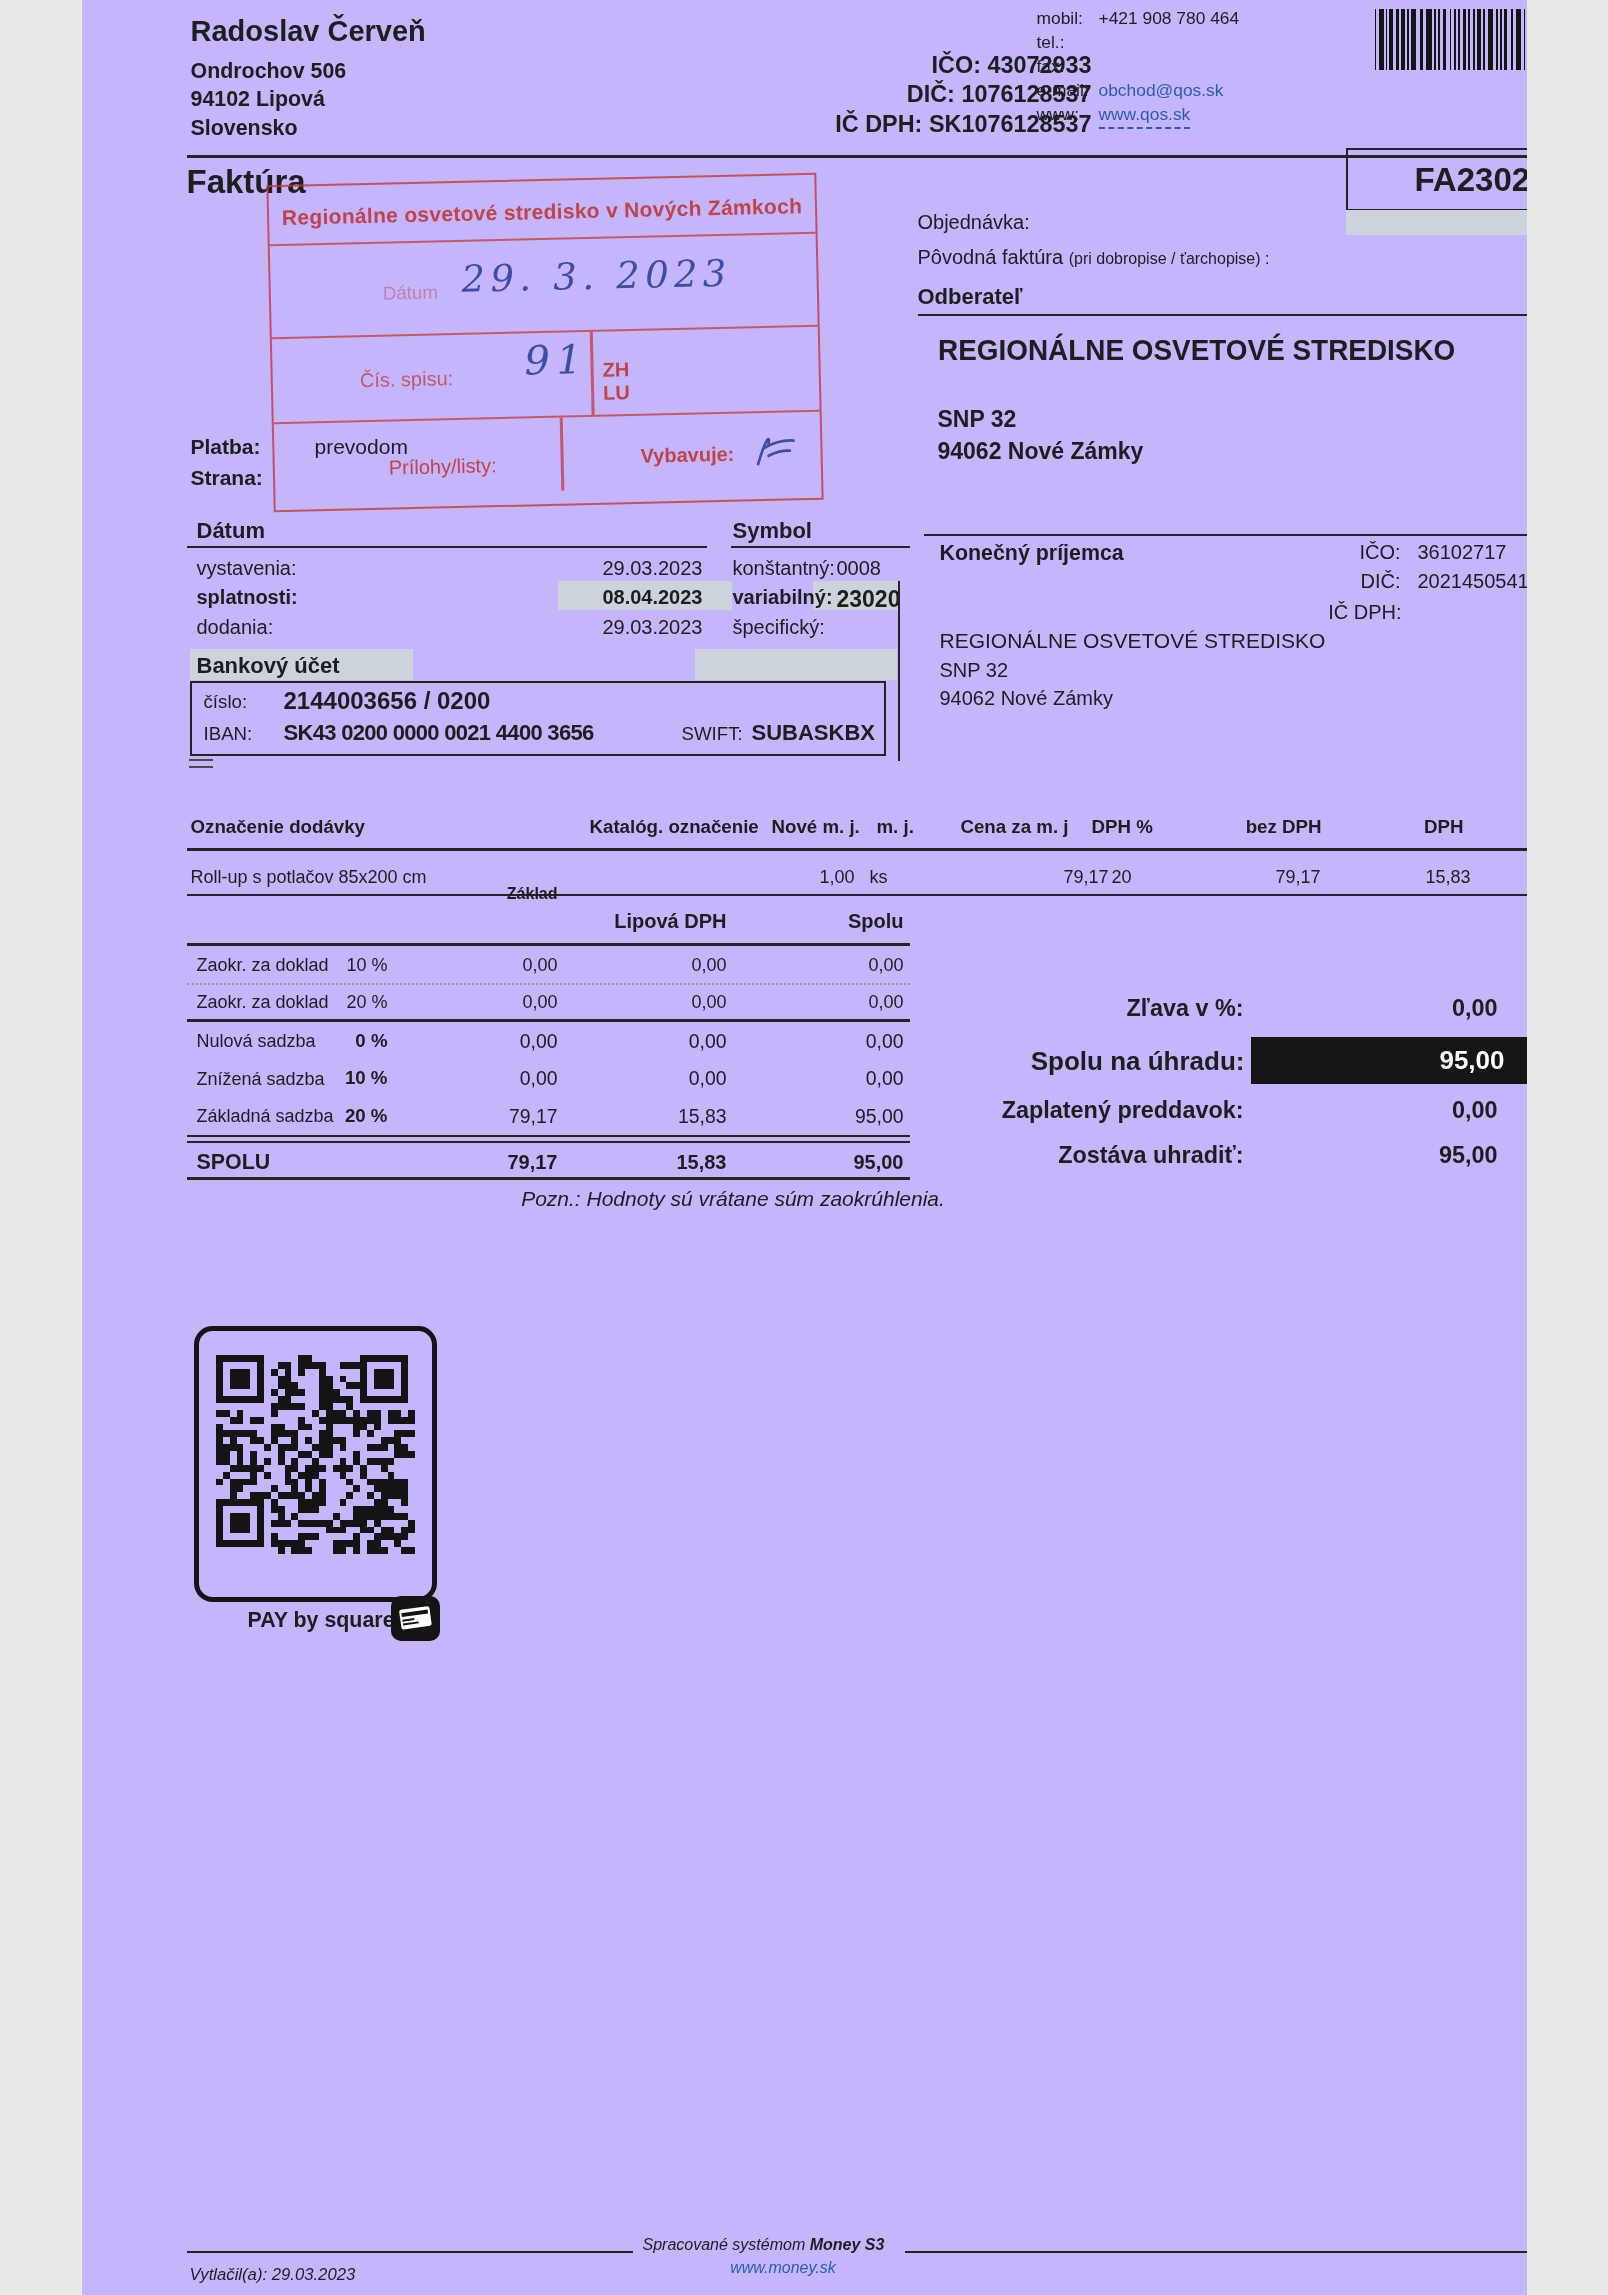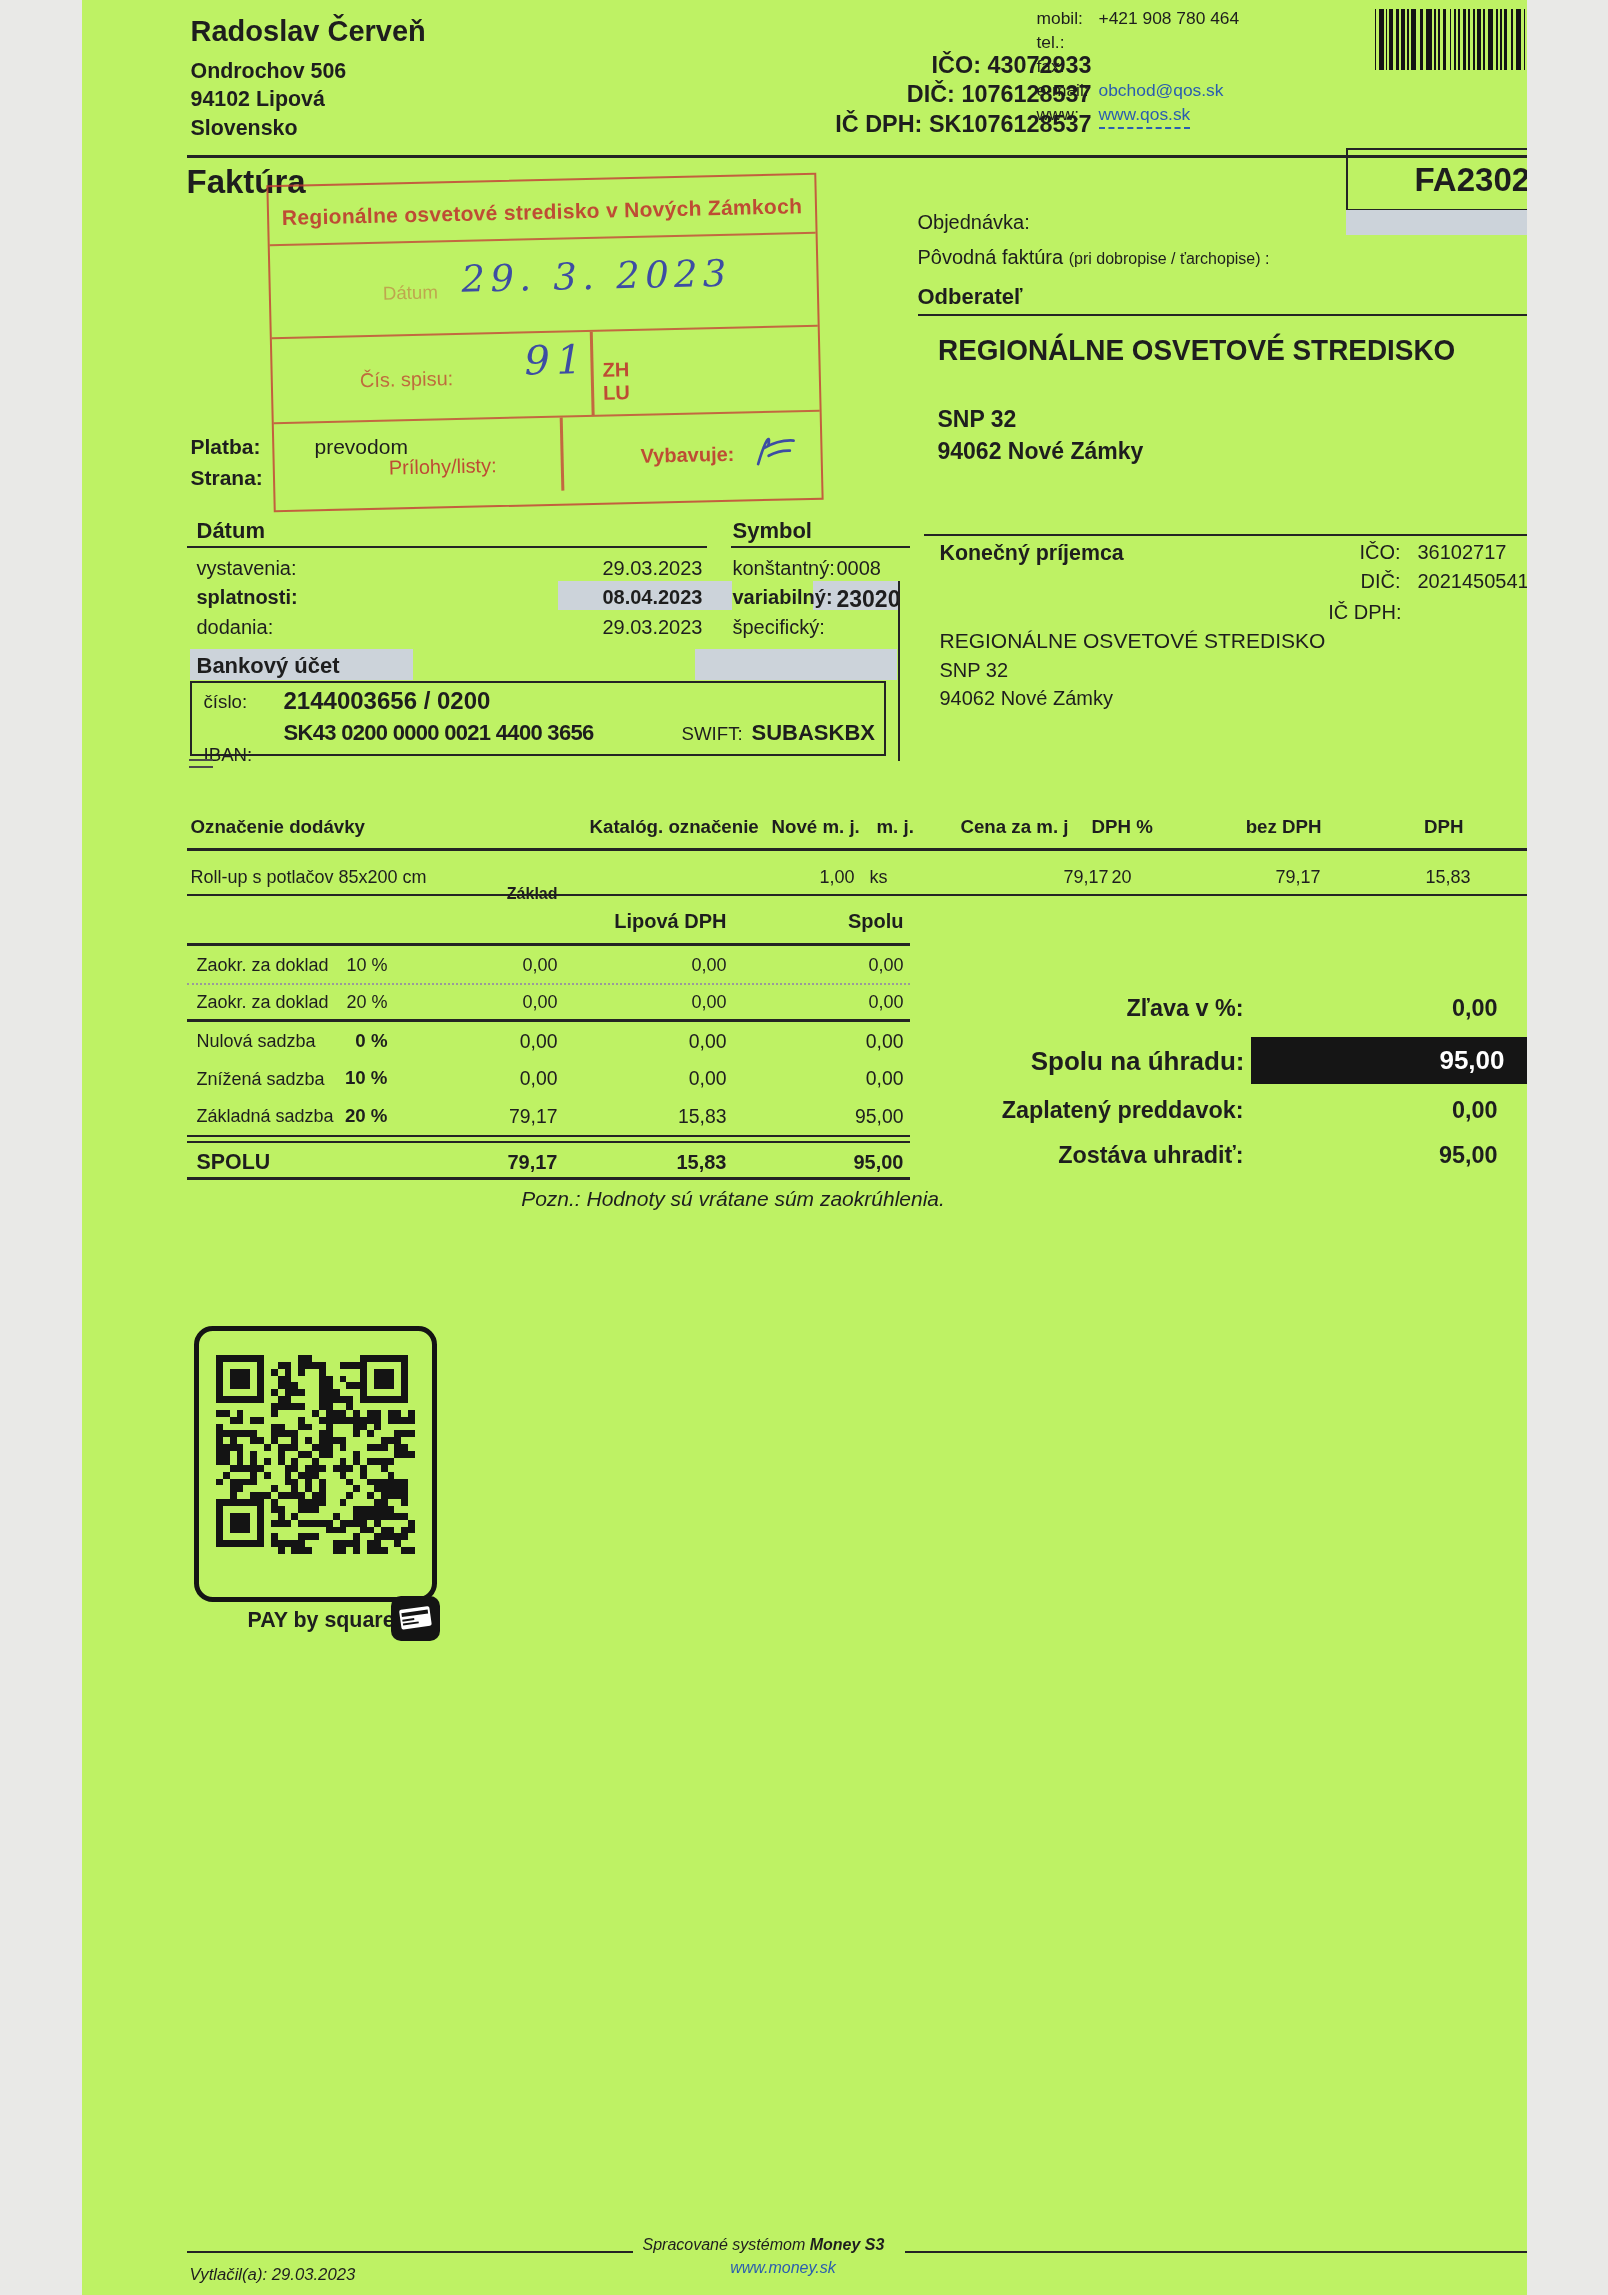--- a/index.html
+++ b/index.html
@@ -1,18 +1,18 @@
 <!DOCTYPE html>
 <html style="font-size:10.7px"><head>
 <meta charset="utf-8">
 <style>
   html,body{margin:0;padding:0;background:#e9e9e7;}
   #page{
     position:relative; width:1445px; height:2295px; margin:0 auto;
-    background:#bef264; overflow:hidden;
+    background:#c4b5fd; overflow:hidden;
     font-family:"Liberation Sans", sans-serif;
     color:#1e1e1e;
   }
   .abs{position:absolute;}
   .b{font-weight:bold;}
   .i{font-style:italic;}
   .r{text-align:right;}
   .c{text-align:center;}
   .line{position:absolute;background:#242424;height:2px;}
   .gray{position:absolute;background:#ccd3da;}
@@ -180,21 +180,21 @@
   <div class="abs b" style="left:651px;top:586px;font-size:20px;">variabilný:</div>
   <div class="abs b" style="left:755px;top:586px;font-size:23px;">23020</div>
   <div class="abs" style="left:651px;top:616px;font-size:20px;">špecifický:</div>
 
   <div class="gray" style="left:108px;top:649px;width:223px;height:31px;"></div>
   <div class="gray" style="left:613px;top:649px;width:202px;height:31px;"></div>
   <div class="abs b" style="left:115px;top:653px;font-size:22px;">Bankový  účet</div>
   <div id="bank-box">
     <span class="abs" style="left:12px;top:8px;font-size:18.7px;">číslo:</span>
     <span class="abs b" style="left:92px;top:4px;font-size:24px;text-align:right;">2144003656 / 0200</span>
-    <span class="abs" style="left:12px;top:40px;font-size:18.7px;margin-top:21px;">IBAN:</span>
+    <span class="abs" style="left:12px;top:40px;font-size:18.7px;">IBAN:</span>
     <span class="abs b" style="left:92px;top:37px;font-size:22px;letter-spacing:-0.7px;">SK43 0200 0000 0021 4400 3656</span>
     <span class="abs" style="left:490px;top:40px;font-size:18.7px;">SWIFT:</span>
     <span class="abs b" style="left:560px;top:37px;font-size:22px;">SUBASKBX</span>
   </div>
   <div class="abs" style="left:107px;top:759px;width:24px;height:4.7px;border-top:2px solid #4a4a4a;border-bottom:2px solid #4a4a4a;"></div>
 
   <div class="line" style="left:842px;top:534px;width:695px;"></div>
   <div class="abs" style="left:816px;top:581px;width:2px;height:180px;background:#242424;"></div>
   <div class="abs b" style="left:858px;top:541px;font-size:21.4px;">Konečný príjemca</div>
   <div class="abs r" style="left:1242px;top:541px;width:77px;font-size:20px;">IČO:</div>

